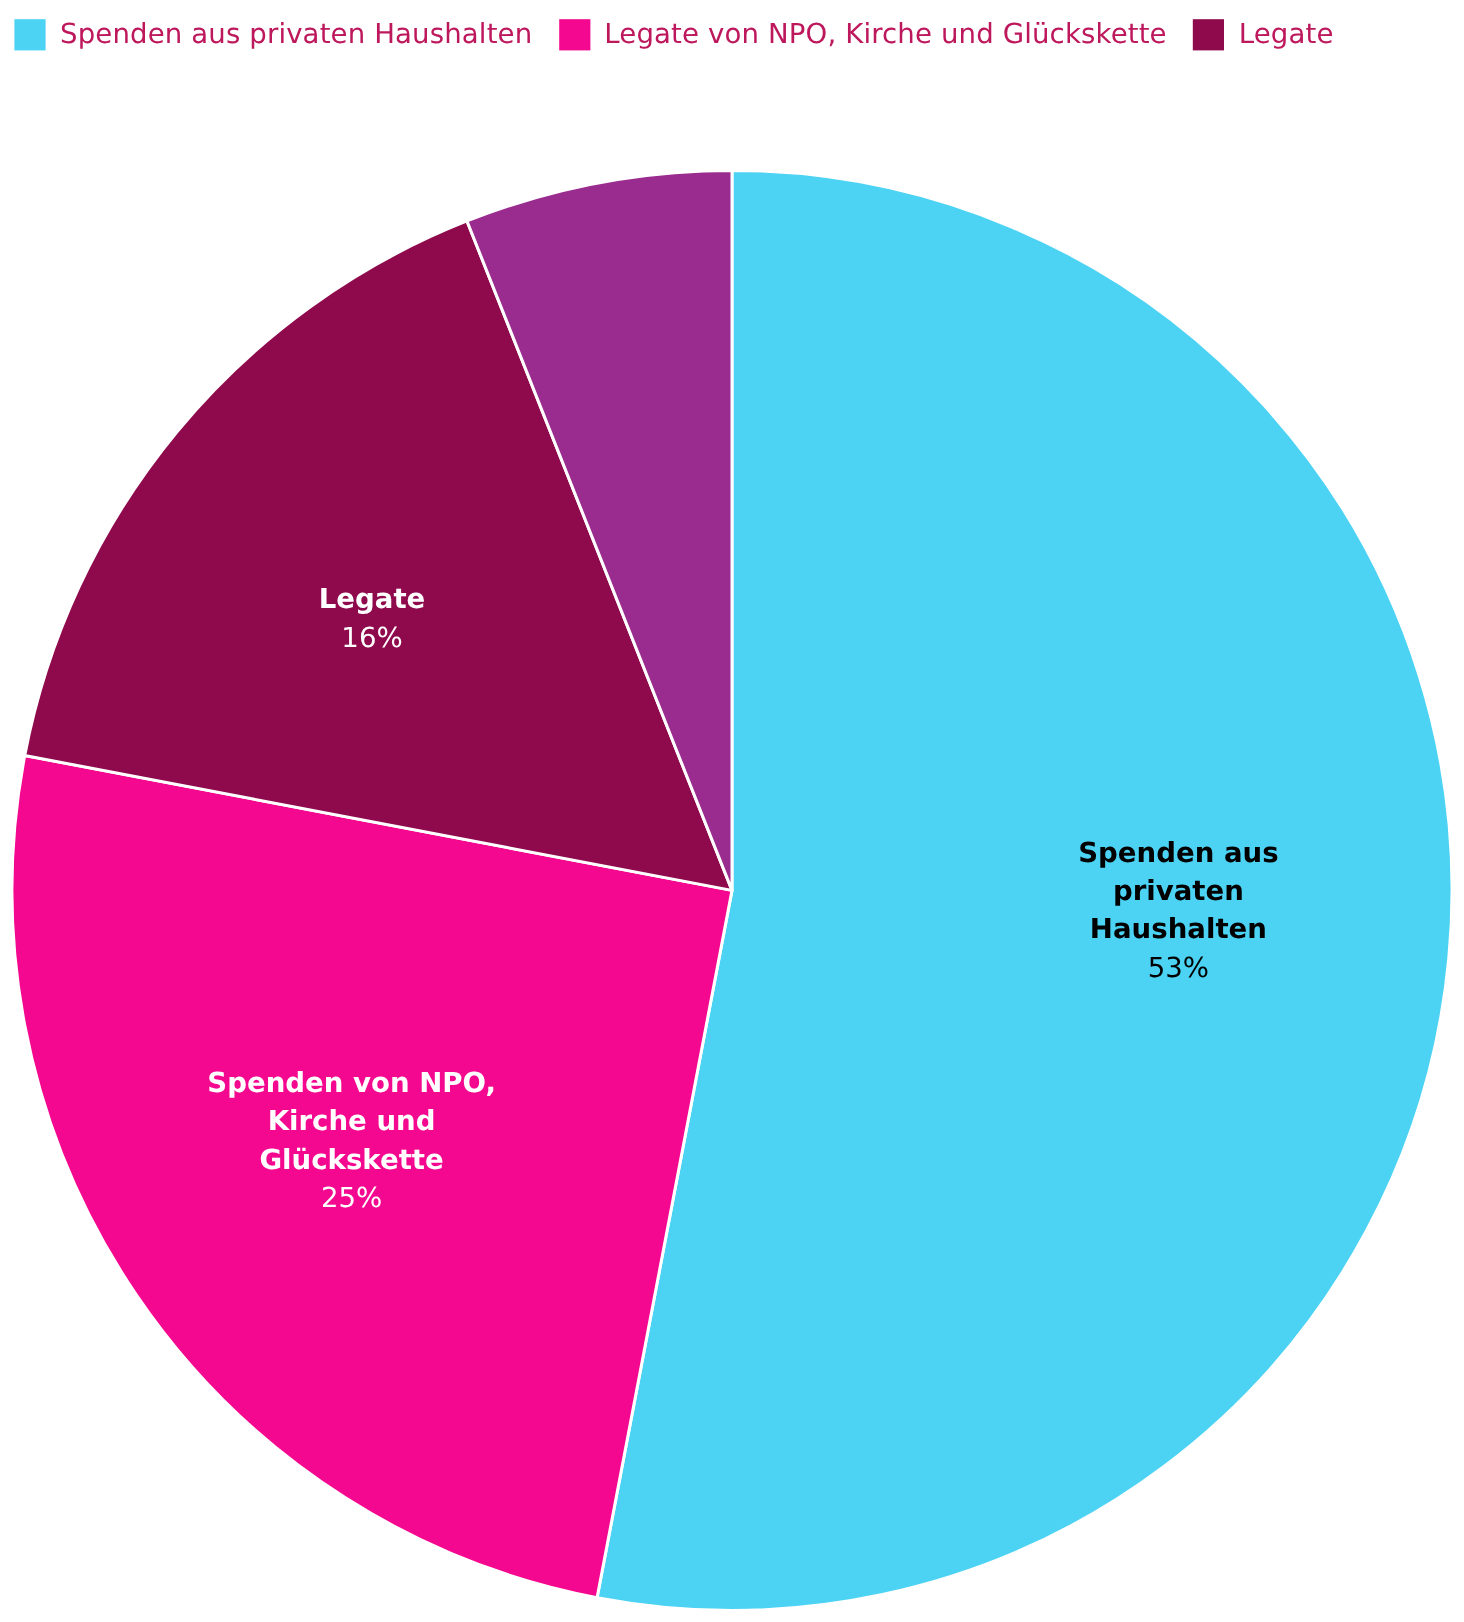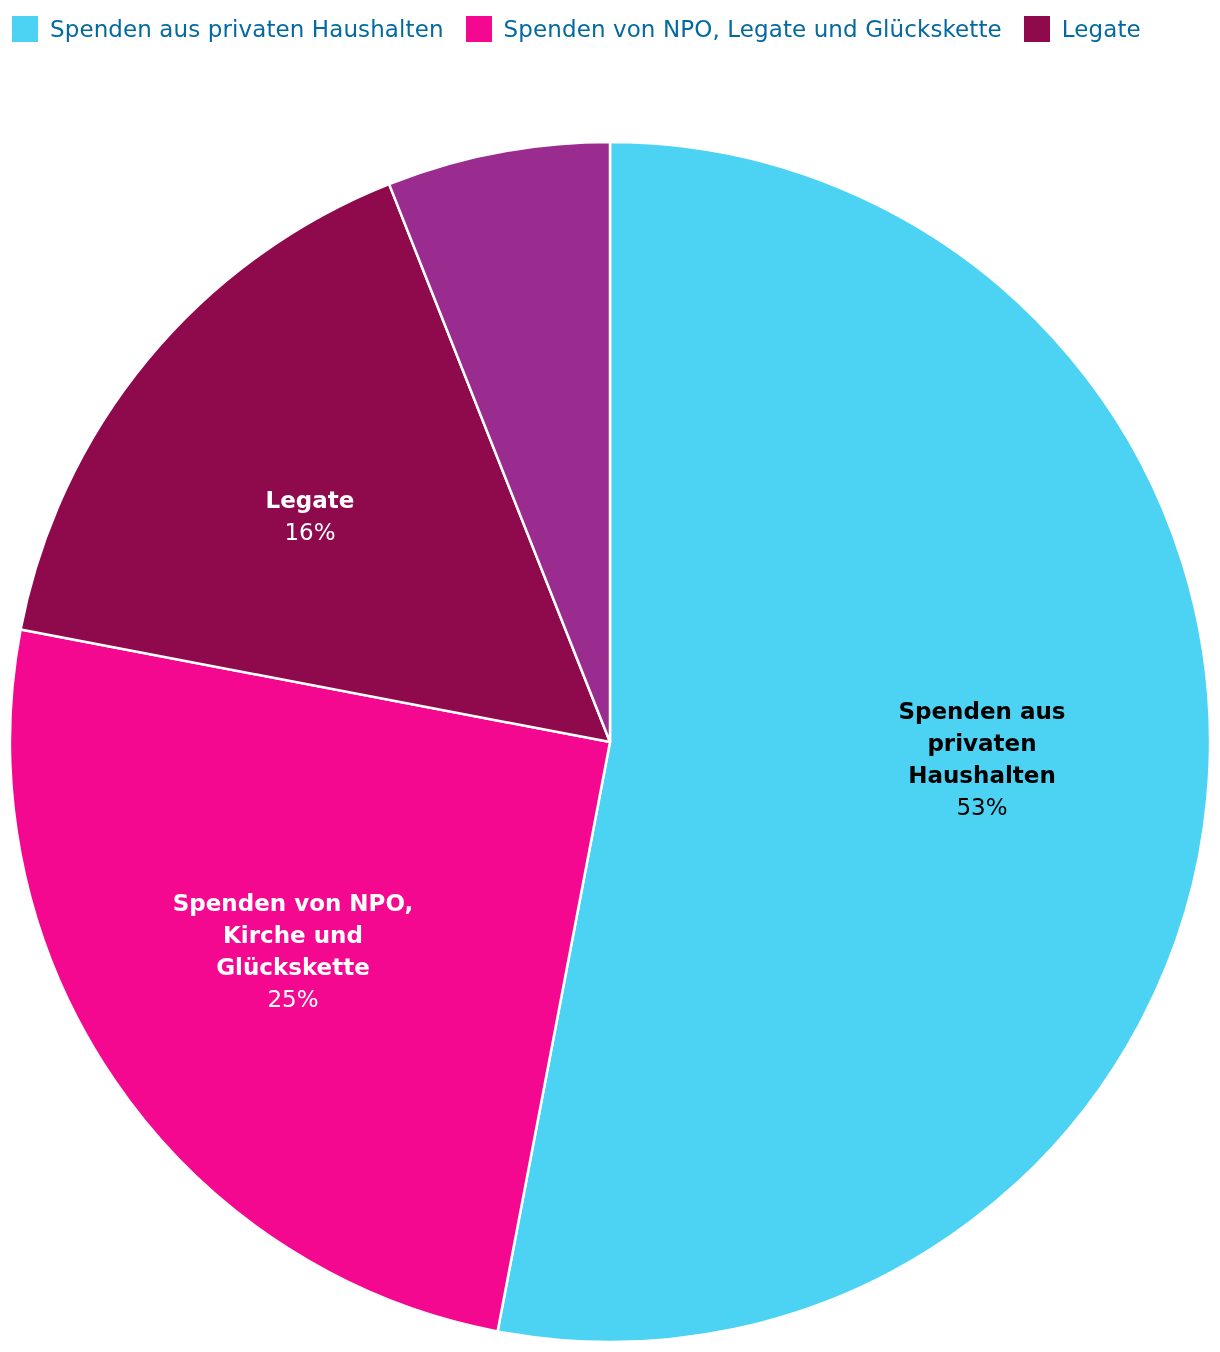--- a/index.html
+++ b/index.html
@@ -41,21 +41,21 @@
   }
   .legend-swatch {
     width: 26px;
     height: 26px;
     flex: 0 0 26px;
     margin-right: 12px;
     display: block;
   }
   .legend-label {
     font-size: 23px;
-    color: #0369a1;
+    color: #be185d;
     line-height: 26px;
     letter-spacing: 0.1px;
   }
 
   
   #pie-wrap {
     position: absolute;
     left: 0;
     top: 0;
     width: 1220px;
@@ -84,21 +84,21 @@
 <body>
 
 <div id="legend">
   <div class="legend-row">
       <div class="legend-item">
         <span class="legend-swatch" style="background: rgb(76, 211, 244);"></span>
         <span class="legend-label">Spenden aus privaten Haushalten</span>
       </div>
       <div class="legend-item">
         <span class="legend-swatch" style="background: rgb(244, 8, 143);"></span>
-        <span class="legend-label">Spenden von NPO, Legate und Glückskette</span>
+        <span class="legend-label">Legate von NPO, Kirche und Glückskette</span>
       </div>
       <div class="legend-item">
         <span class="legend-swatch" style="background: rgb(142, 10, 76);"></span>
         <span class="legend-label">Legate</span>
       </div>
     </div>
 </div>
 
 <div id="pie-wrap">
   <svg id="pie-svg" viewBox="0 0 1220 1352">

